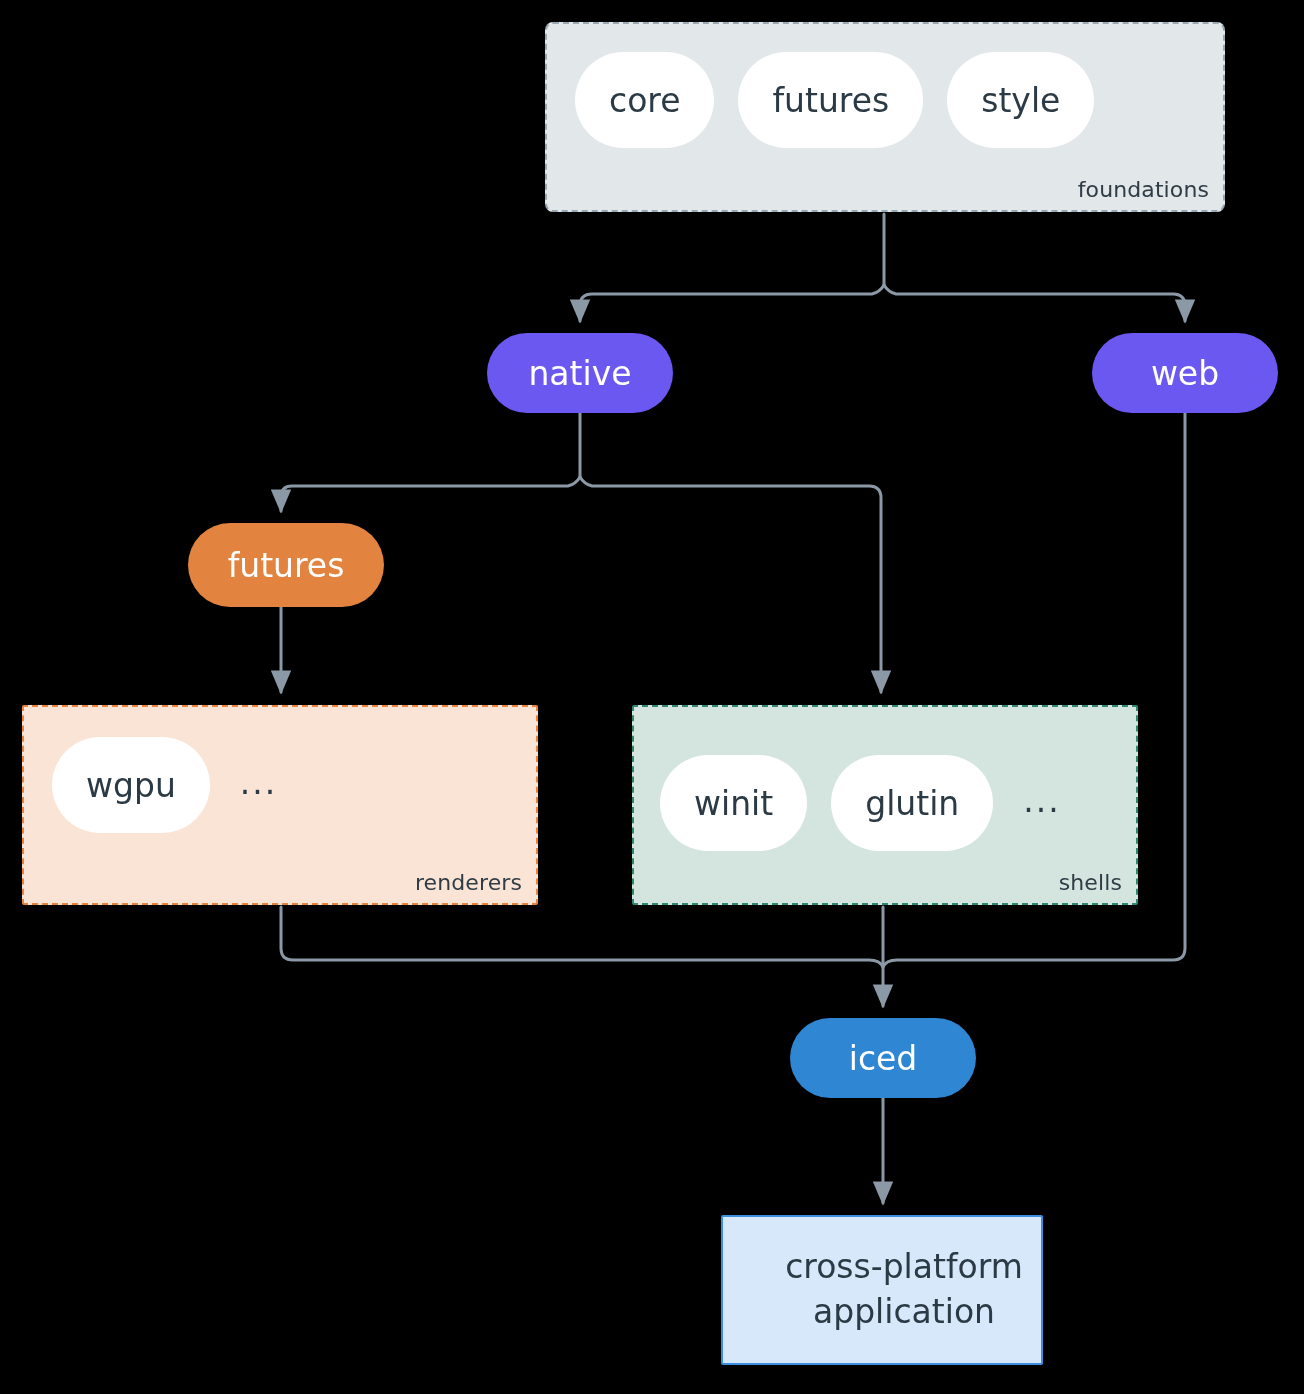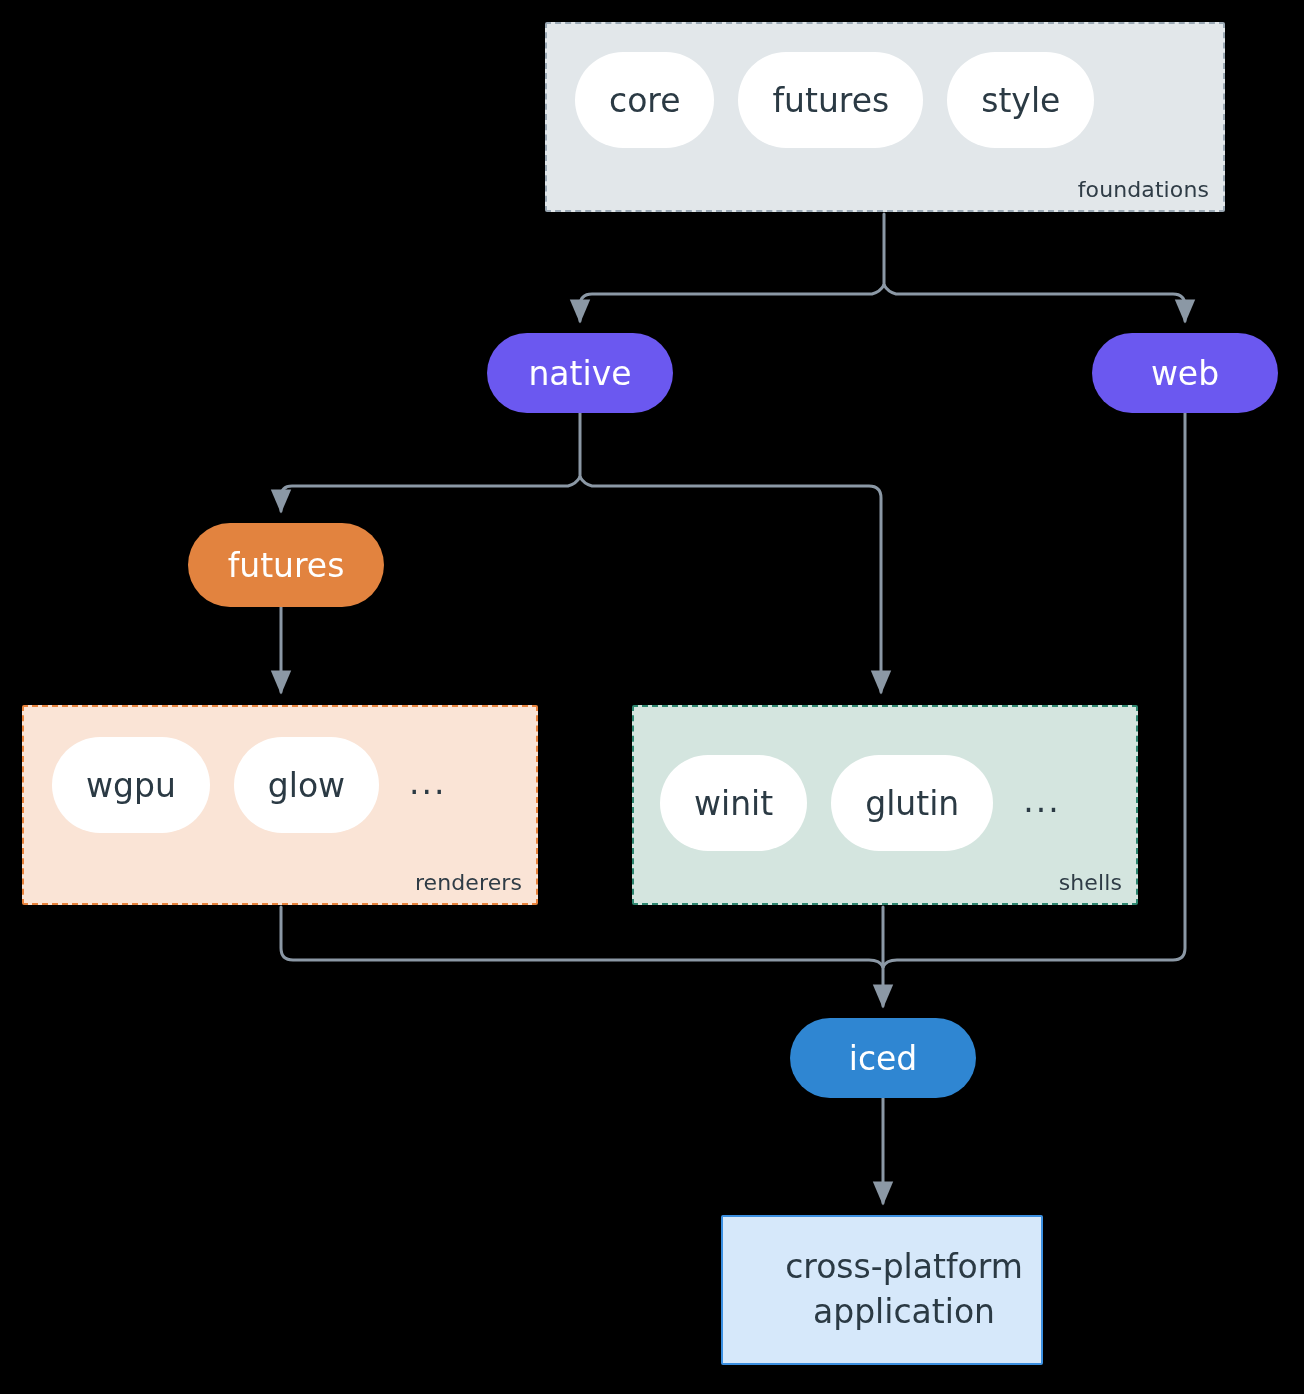--- a/index.html
+++ b/index.html
@@ -30,21 +30,21 @@
     left:0;top:0;
     display:flex;
     align-items:center;
     gap:24px;
   }
 
   #foundations{
     left:545px;top:22px;width:680px;height:190px;
     background:#e2e7ea;
     border:2px dashed #9aa8b4;
-    border-radius:2px;
+    border-radius:8px;
   }
   #foundations .pills{left:28px;top:28px;}
 
   #renderers{
     left:22px;top:705px;width:516px;height:200px;
     background:#fae4d6;
     border:2px dashed #e8833c;
     border-radius:2px;
   }
   #renderers .pills{left:28px;top:30px;}
@@ -152,21 +152,20 @@
       <div class="wpill">core</div>
       <div class="wpill">futures</div>
       <div class="wpill">style</div>
     </div>
     <div class="cluster-label">foundations</div>
   </div>
 
   <div class="cluster" id="renderers">
     <div class="pills">
       <div class="wpill">wgpu</div>
-      <div class="wpill">glow</div>
       <div class="ellipsis">...</div>
     </div>
     <div class="cluster-label">renderers</div>
   </div>
 
   <div class="cluster" id="shells">
     <div class="pills">
       <div class="wpill">winit</div>
       <div class="wpill">glutin</div>
       <div class="ellipsis">...</div>

